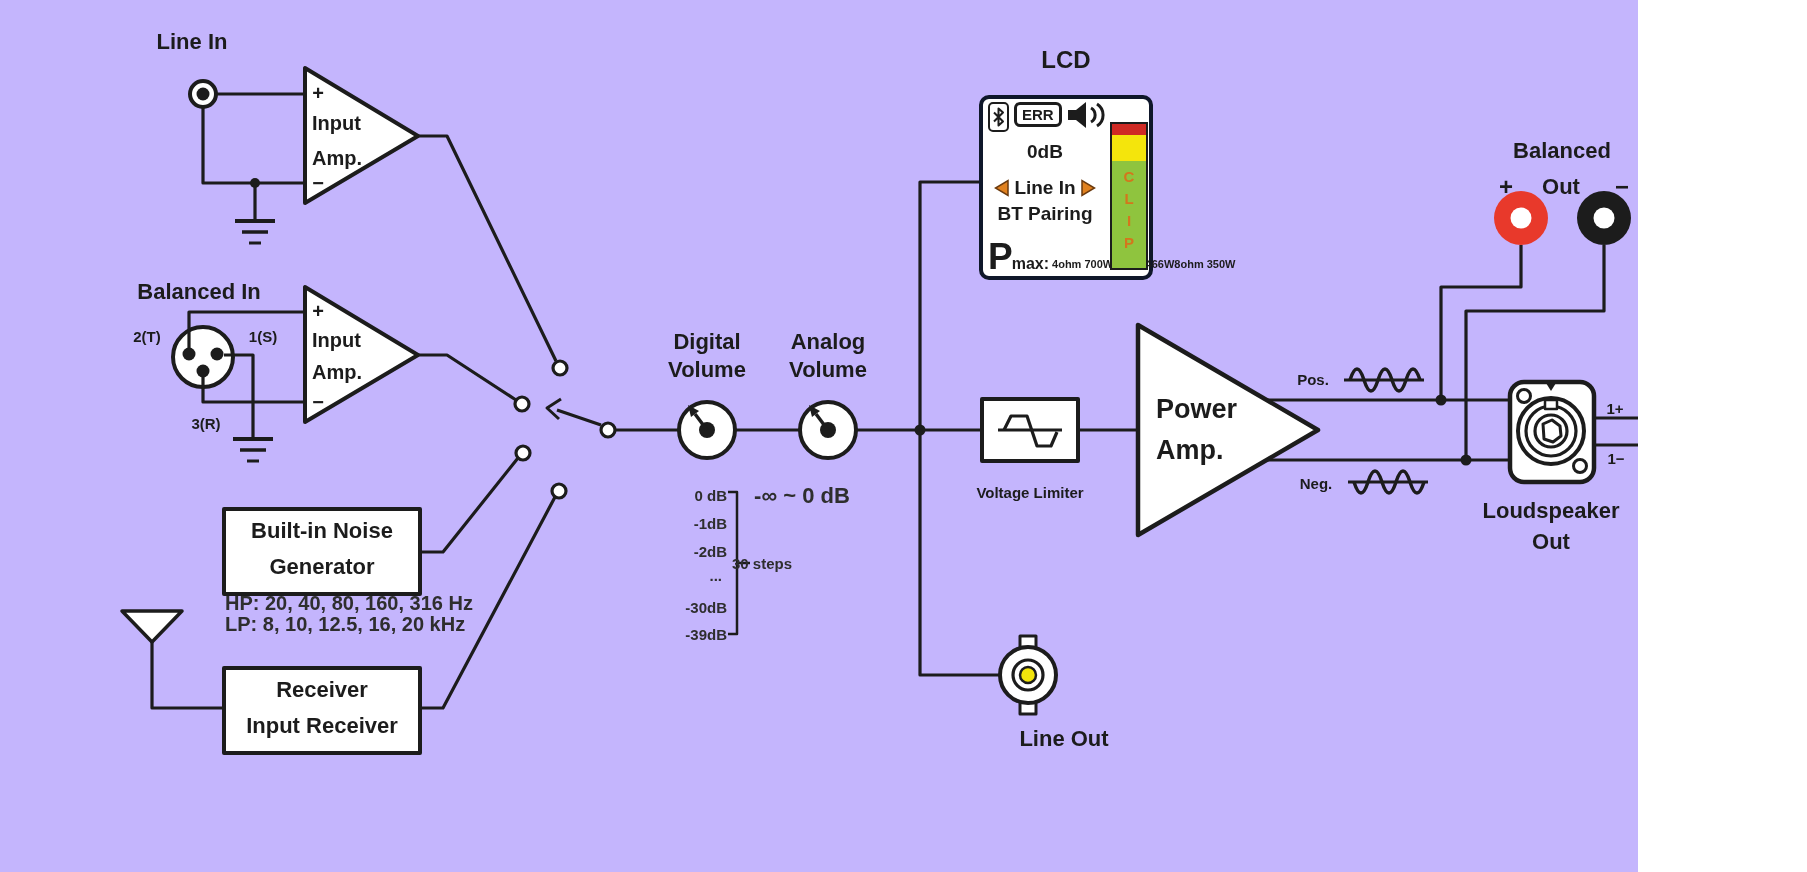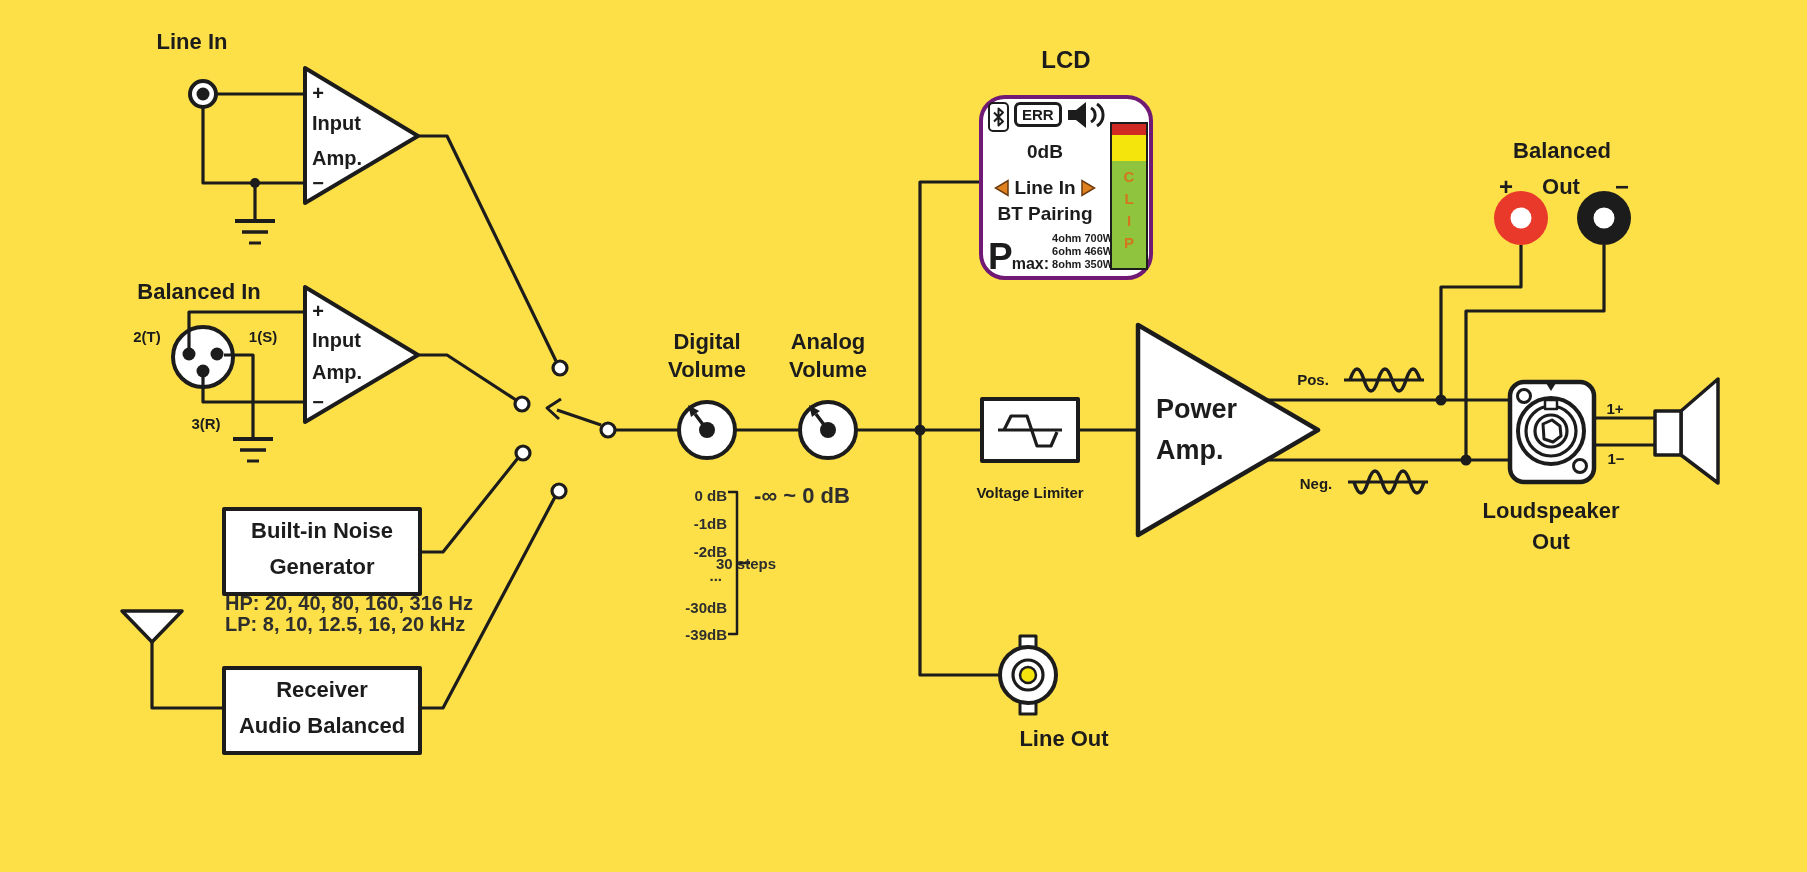--- a/index.html
+++ b/index.html
@@ -1,40 +1,40 @@
 <!DOCTYPE html>
 <html><head>
 <meta charset="utf-8">
 <style>
   html,body{margin:0;padding:0;background:#fff;}
-  #stage{position:relative;width:1807px;height:872px;background:#fde047;overflow:hidden;
+  #stage{position:relative;width:1638px;height:872px;background:#c4b5fd;overflow:hidden;
          font-family:"Liberation Sans",sans-serif;color:#1c1c1c;}
   #wires{position:absolute;left:0;top:0;}
   .lbl{position:absolute;transform:translate(-50%,-50%);font-weight:bold;font-size:15px;
        color:#1c1c1c;white-space:nowrap;line-height:1;}
   .la{transform:translate(0,-50%);} 
   .ra{transform:translate(-100%,-50%);}
   .n{font-weight:bold;color:#2e2e2e;}
   .f17{font-size:20px;} .f20{font-size:20px;} .f22{font-size:22px;}
   .f24{font-size:24px;} .f27{font-size:27px;}
   
   .lcd{position:absolute;left:979px;top:95px;width:166px;height:177px;background:#fff;
-       border:4px solid #701a75;border-radius:26px;}
+       border:4px solid #0f172a;border-radius:10px;}
   .bt-badge{position:absolute;left:5px;top:3px;width:17px;height:26px;border:2.5px solid #1c1c1c;
        border-radius:5px;display:flex;align-items:center;justify-content:center;}
   .err-badge{position:absolute;left:31px;top:3px;padding:2px 5px;border:3px solid #1c1c1c;
        border-radius:6px;font-weight:bold;font-size:15px;line-height:1;}
   .spk-ico{position:absolute;right:43px;top:1px;}
   .lcd-line{position:absolute;left:0;width:124px;text-align:center;font-weight:bold;font-size:19px;}
   .lcd-source{position:absolute;left:0;top:78px;width:124px;display:flex;align-items:center;
        justify-content:center;gap:5px;font-weight:bold;font-size:19px;}
   .pmax{position:absolute;left:5px;bottom:4px;display:flex;align-items:flex-end;}
   .pmax-p{font-weight:bold;font-size:37px;line-height:0.78;}
   .pmax-sub{font-weight:bold;font-size:16px;line-height:1;margin-left:-1px;}
-  .pmax-vals{display:flex;flex-direction:column;margin-left:3px;margin-bottom:1px;}
+  .pmax-vals{display:flex;flex-direction:row;margin-left:3px;margin-bottom:1px;}
   .pmax-vals span{font-weight:bold;font-size:11px;line-height:1.18;white-space:nowrap;}
   .clipbar{position:absolute;left:127px;top:23px;width:34px;height:144px;border:2px solid #1c1c1c;}
   .seg{width:100%;}
   .seg.red{height:11px;background:#cf2a24;}
   .seg.yel{height:26px;background:#f4e50c;}
   .seg.grn{height:107px;background:#8fc43e;}
   .cliptxt{position:absolute;left:0;top:42px;width:100%;text-align:center;font-weight:bold;
        font-size:15px;line-height:22px;color:#d4761c;}
 </style>
 </head>
@@ -207,34 +207,34 @@
 <div class="lbl f20 la" style="left:312px;top:340px">Input</div>
 <div class="lbl f20 la" style="left:312px;top:372px">Amp.</div>
 <div class="lbl f20" style="left:318px;top:402px">−</div>
 
 <div class="lbl f22" style="left:322px;top:531px">Built-in Noise</div>
 <div class="lbl f22" style="left:322px;top:567px">Generator</div>
 <div class="lbl f17 n la" style="left:225px;top:603px">HP: 20, 40, 80, 160, 316 Hz</div>
 <div class="lbl f17 n la" style="left:225px;top:624px">LP: 8, 10, 12.5, 16, 20 kHz</div>
 
 <div class="lbl f22" style="left:322px;top:690px">Receiver</div>
-<div class="lbl f22" style="left:322px;top:726px">Audio Balanced</div>
+<div class="lbl f22" style="left:322px;top:726px">Input Receiver</div>
 
 <div class="lbl f22" style="left:707px;top:342px">Digital</div>
 <div class="lbl f22" style="left:707px;top:370px">Volume</div>
 <div class="lbl f22" style="left:828px;top:342px">Analog</div>
 <div class="lbl f22" style="left:828px;top:370px">Volume</div>
 
 <div class="lbl n ra" style="left:727px;top:495px">0 dB</div>
 <div class="lbl n ra" style="left:727px;top:523px">-1dB</div>
 <div class="lbl n ra" style="left:727px;top:551px">-2dB</div>
 <div class="lbl n ra" style="left:722px;top:575px">...</div>
 <div class="lbl n ra" style="left:727px;top:607px">-30dB</div>
 <div class="lbl n ra" style="left:727px;top:634px">-39dB</div>
-<div class="lbl n la" style="left:716px;top:563px">30 steps</div>
+<div class="lbl n la" style="left:732px;top:563px">30 steps</div>
 <div class="lbl f22 n" style="left:802px;top:496px">-∞ ~ 0 dB</div>
 
 <div class="lbl f24" style="left:1066px;top:60px">LCD</div>
 <div class="lbl" style="left:1030px;top:492px">Voltage Limiter</div>
 
 <div class="lbl f27 la" style="left:1156px;top:409px">Power</div>
 <div class="lbl f27 la" style="left:1156px;top:450px">Amp.</div>
 
 <div class="lbl" style="left:1313px;top:379px">Pos.</div>
 <div class="lbl" style="left:1316px;top:483px">Neg.</div>

